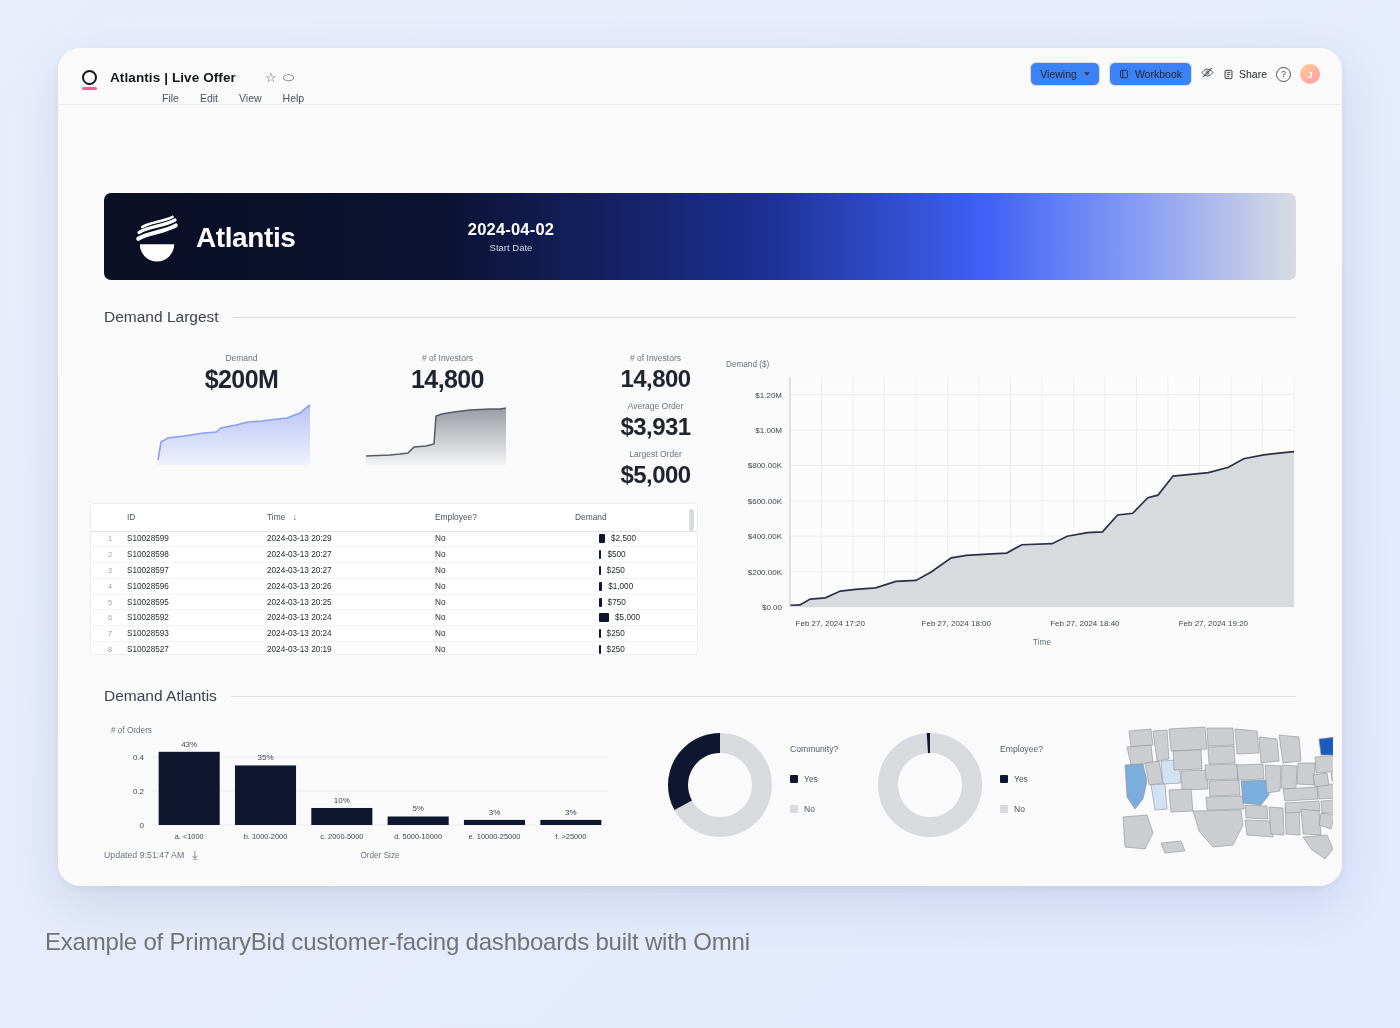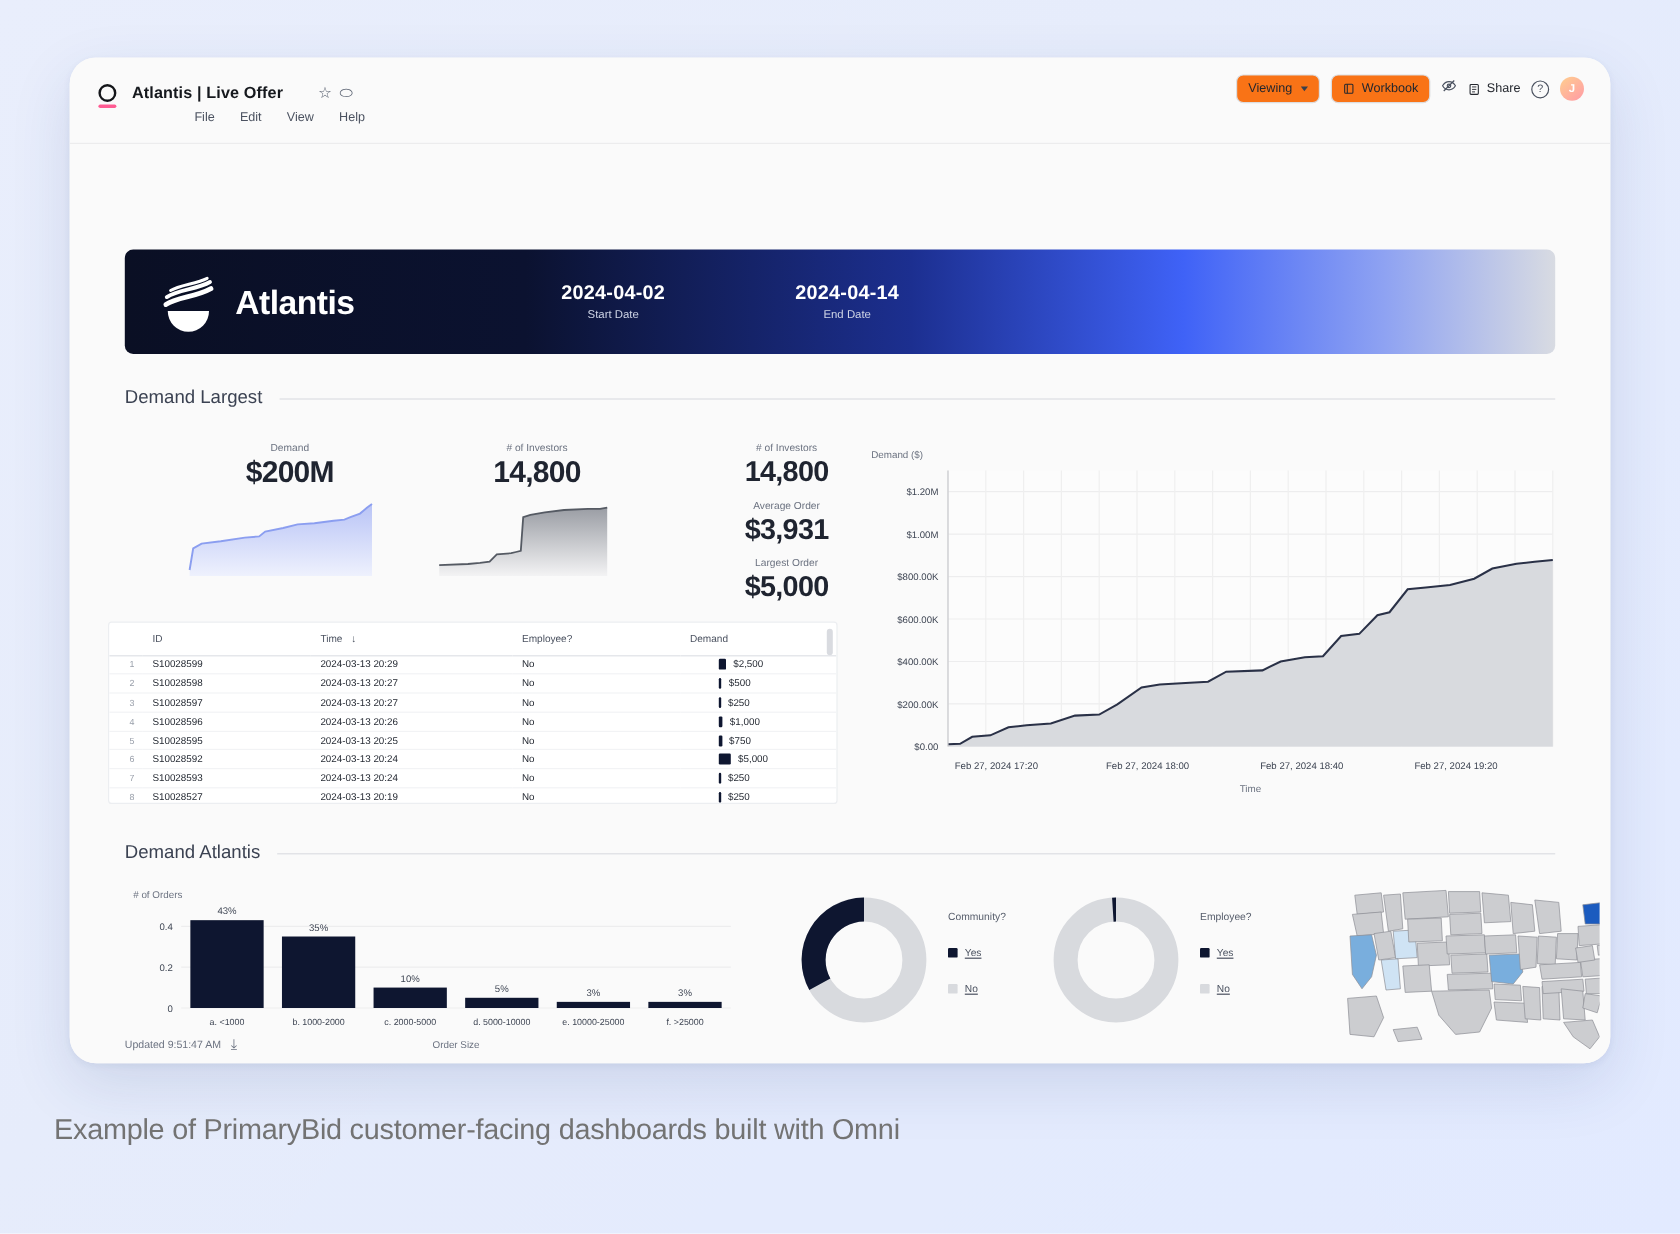--- a/index.html
+++ b/index.html
@@ -18,21 +18,21 @@
     width: 1284px; height: 838px;
     background: #fafafa;
     border-radius: 22px;
     box-shadow: 0 18px 50px rgba(40,60,120,.13), 0 2px 6px rgba(40,60,120,.06);
     overflow: hidden;
   }
 
   
   .titlebar {
     position: relative;
-    height: 72px;
+    height: 57px;
     background: #fafafa;
     border-bottom: 1px solid #ececed;
   }
   .omni-logo {
     position: absolute; left: 24px; top: 22px;
     width: 17px; height: 22px;
   }
   .omni-ring {
     width: 15px; height: 15px; border-radius: 50%;
     border: 2.2px solid #14161a;
@@ -57,21 +57,21 @@
   .menubar span {
     font-size: 10.5px; color: #4b5260;
   }
   .tb-right {
     position: absolute; right: 22px; top: 14px;
     display: flex; align-items: center; gap: 9px;
   }
   .pill {
     height: 24px; display: flex; align-items: center; gap: 6px;
     padding: 0 9px; border: 1px solid #dcdde0; border-radius: 6px;
-    background: #f97316; font-size: 10.5px; color: #24272e; font-weight: 500;
+    background: #3b82f6; font-size: 10.5px; color: #24272e; font-weight: 500;
   }
   .caret { width: 0; height: 0; border-left: 3.2px solid transparent; border-right: 3.2px solid transparent; border-top: 4px solid #3a404c; margin-left: 1px; }
   .tb-ic { display:flex; align-items:center; gap: 5px; font-size: 10.5px; color: #24272e; font-weight:500; }
   .avatar {
     width: 20px; height: 20px; border-radius: 50%;
     background: linear-gradient(140deg, #ffcf8f, #ff9aa6);
     color: #fff; font-size: 9.5px; font-weight: bold;
     display: flex; align-items: center; justify-content: center;
   }
   .help-circle {
@@ -136,21 +136,21 @@
 
   
   .linechart { position: absolute; left: 658px; top: 250px; width: 580px; height: 300px; }
   .ax-title { font-size: 8.2px; fill: #6b7280; }
   .ax-tick  { font-size: 8px;  fill: #3f4654; }
 
   
   .analytics { position: absolute; left: 40px; top: 618px; width: 1200px; height: 140px; }
   .donut-legend { position: absolute; font-size: 8.5px; color: #4b5260; }
   .donut-legend .ttl { color: #565d6b; margin-bottom: 5px; font-size: 8.6px; }
-  .lg-row { display: flex; align-items: center; gap: 6px; margin-top: 20px; text-decoration: underline; }
+  .lg-row { display: flex; align-items: center; gap: 6px; margin-top: 20px; }
   .sw { width: 8px; height: 8px; border-radius: 1px; }
 
   
   .updated {
     position: absolute; left: 46px; bottom: 16px;
     display: flex; align-items: center; gap: 8px;
     font-size: 8.8px; color: #6b7280; margin-top: 32px;
   }
   .caption {
     position: absolute; left: 0; top: 928px; width: 1400px; text-align: left;
@@ -219,24 +219,20 @@
           <path d="M10 40a22 22 0 0 0 44 0z" fill="#ffffff"></path>
           <path d="M8 33 C20 25, 40 25, 56 16" stroke="#ffffff" stroke-width="5.2" fill="none" stroke-linecap="round"></path>
           <path d="M9 25 C21 17, 41 17, 55 9" stroke="#ffffff" stroke-width="4.2" fill="none" stroke-linecap="round"></path>
           <path d="M13 18 C23 12, 40 11, 52 5" stroke="#ffffff" stroke-width="3.2" fill="none" stroke-linecap="round"></path>
         </svg>
         <div class="brand-name">Atlantis</div>
       </div>
       <div class="kpi-date d1">
         <div class="v">2024-04-02</div>
         <div class="l">Start Date</div>
-      </div>
-      <div class="kpi-date d2">
-        <div class="v">2024-04-14</div>
-        <div class="l">End Date</div>
       </div>
     </div>
 
     <div class="section-head" style="top:203px;">
       <div class="t">Demand Largest</div>
       <div class="rule"></div>
     </div>
 
     <div class="kpi" style="left:66px; top:248px; width:235px;">
       <div class="lbl">Demand</div>

